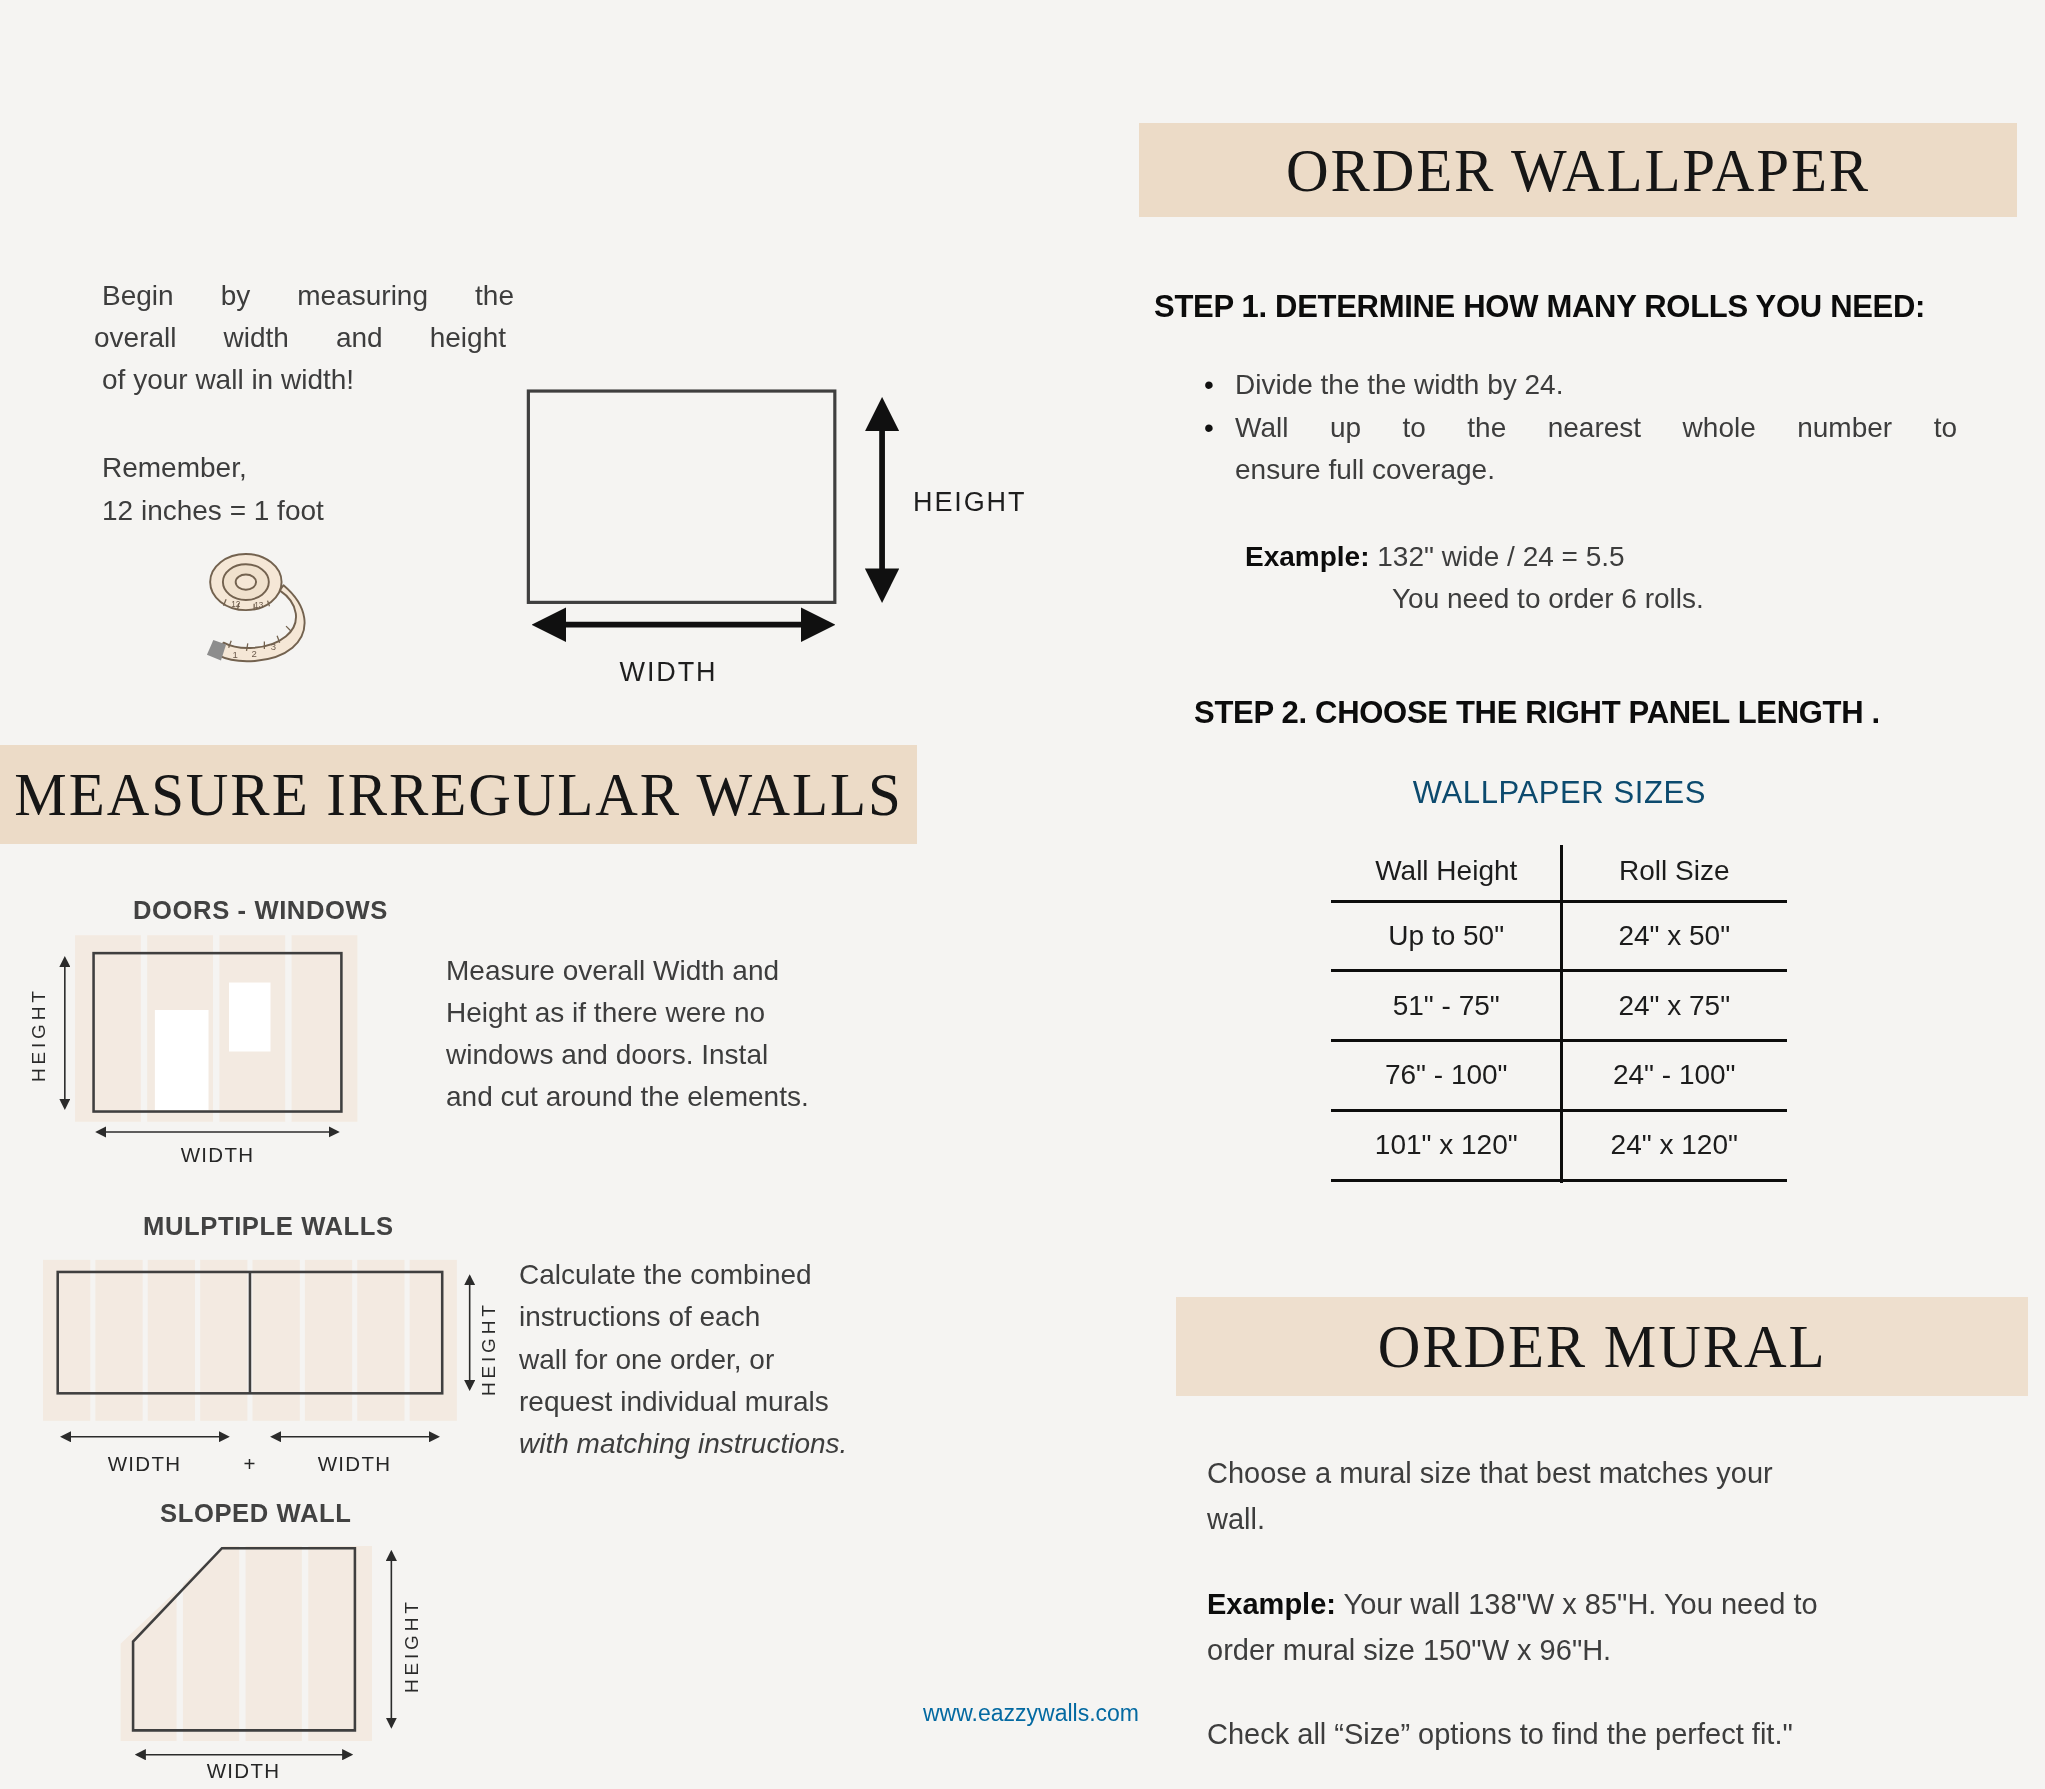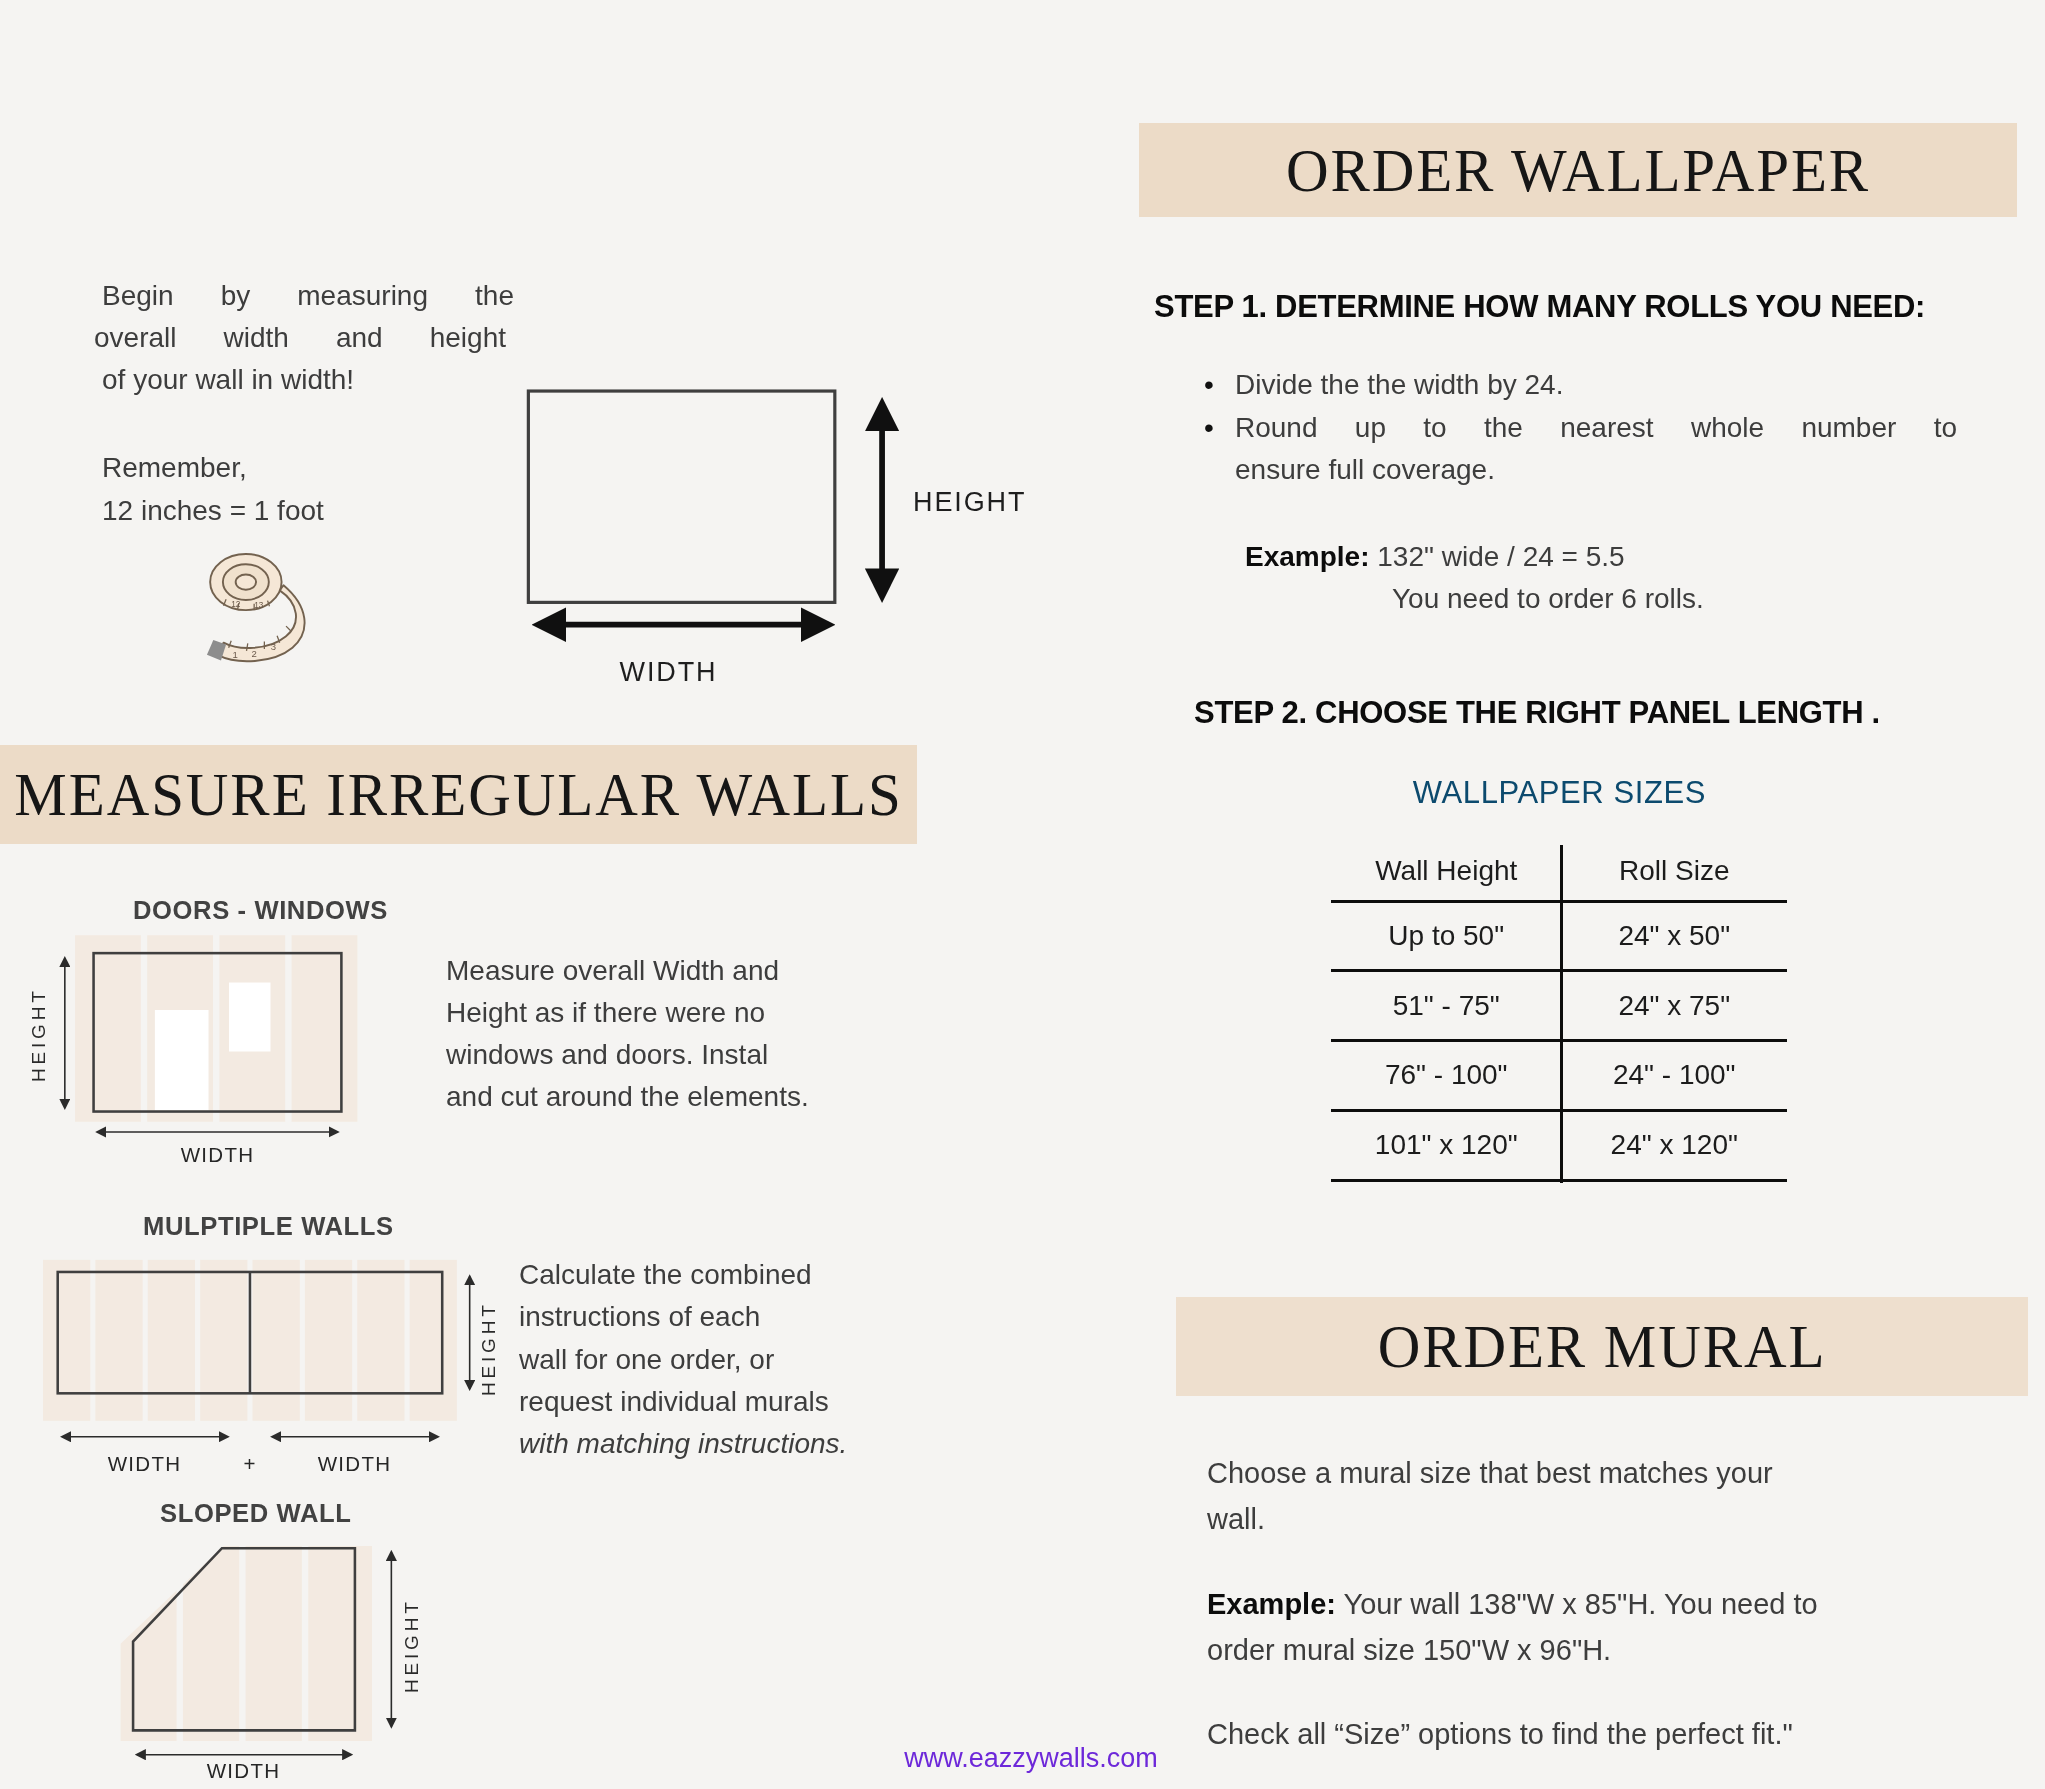--- a/index.html
+++ b/index.html
@@ -35,21 +35,21 @@
 
   
   .wtable { position:absolute; left:1331px; top:841px; width:456px; height:345px; }
   .wtable .vline { position:absolute; left:229px; top:3.8px; width:2.6px; height:338px; background:#0d0d0d; }
   .wtable .hrule { position:absolute; left:0; width:456px; height:3.2px; background:#0d0d0d; }
   .wtable .trow { position:absolute; left:0; width:456px; display:flex; }
   .wtable .c1 { width:231px; text-align:center; font-size:28px; color:#1c1c1c; }
   .wtable .c2 { width:226px; text-align:center; font-size:28px; color:#1c1c1c; }
   .trow { align-items:center; }
 
-  .footer-url { position:absolute; left:871px; top:1743px; width:320px; text-align:center; font-size:27px; color:#6d28d9; }
+  .footer-url { position:absolute; left:871px; top:1700px; width:320px; text-align:center; font-size:23px; color:#0369a1; }
 
   svg { position:absolute; overflow:visible; }
 </style>
 </head>
 <body>
 
 <div class="page">
 
   <svg width="0" height="0">
     <defs>
@@ -184,21 +184,21 @@
 
   <div class="bar" style="left:1139px;top:123px;width:878px;height:94px;text-align:center;">
     <div class="bar-title">ORDER WALLPAPER</div>
   </div>
 
   <div class="stephead" style="left:1154px;top:289px;">STEP 1. DETERMINE HOW MANY ROLLS YOU NEED:</div>
 
   <div class="line" style="left:1204px;top:364px;color:#111;">•</div>
   <div class="line" style="left:1235px;top:364px;">Divide the the width by 24.</div>
   <div class="line" style="left:1204px;top:407px;color:#111;">•</div>
-  <div class="line jl" style="left:1235px;top:407px;width:722px;">Round up to the nearest whole number to</div>
+  <div class="line jl" style="left:1235px;top:407px;width:722px;">Wall up to the nearest whole number to</div>
   <div class="line" style="left:1235px;top:449px;">ensure full coverage.</div>
 
   <div class="line" style="left:1245px;top:536px;">
     <span class="b" style="color:#0c0c0c;">Example:</span>
     <span>132" wide / 24 = 5.5</span>
   </div>
   <div class="line" style="left:1392px;top:578px;">You need to order 6 rolls.</div>
 
   <div class="stephead" style="left:1194px;top:695px;">STEP 2. CHOOSE THE RIGHT PANEL LENGTH .</div>
 

